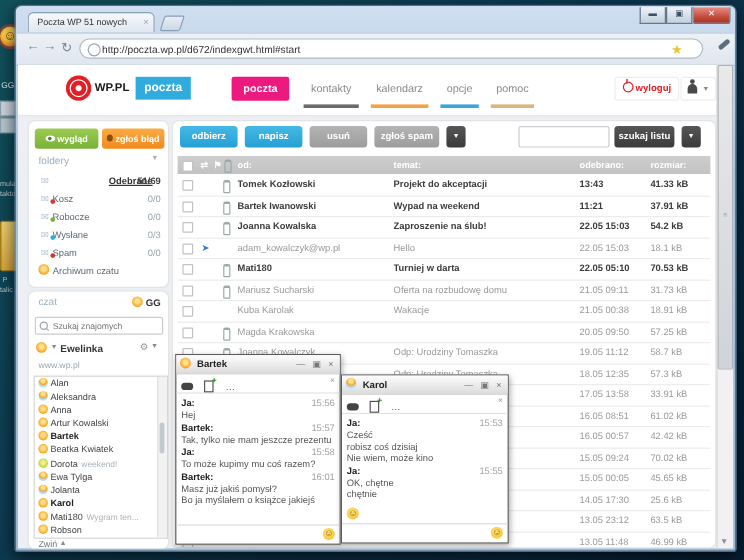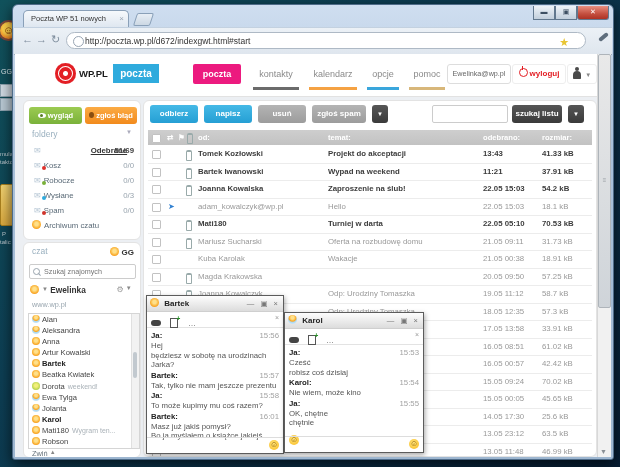--- a/index.html
+++ b/index.html
@@ -202,21 +202,20 @@
       <div class="abs navtab" style="left:292px;width:52px;">
         <span>kalendarz</span><span class="bar" style="background:#f5a243;"></span>
       </div>
       <div class="abs navtab" style="left:350px;width:36px;">
         <span>opcje</span><span class="bar" style="background:#3aa6dc;"></span>
       </div>
       <div class="abs navtab" style="left:392px;width:40px;">
         <span>pomoc</span><span class="bar" style="background:#d8b77a;"></span>
       </div>
 
-      <div class="abs acct-box">Ewelinka@wp.pl</div>
       <div class="abs logout-box">
         <span class="pwr"></span><span>wyloguj</span>
       </div>
       <div class="abs person-box">
         <span class="person"></span> <span class="caret">▼</span>
       </div>
     </div>
 
     <div class="abs panel p-folders">
       <div class="abs btn b-green"><span class="eye"></span><span>wygląd</span></div>
@@ -437,21 +436,20 @@
         <span class="dots">…</span>
         <span class="cw-tx">×</span>
       </div>
       <div class="msgs">
           <div class="msg">
             <div class="mhead">
               <b>Ja:</b>
               <span class="mtime">15:56</span>
             </div>
             <div class="mline">Hej</div>
-            <div class="mline">będziesz w sobotę na urodzinach Jarka?</div>
           </div>
           <div class="msg">
             <div class="mhead">
               <b>Bartek:</b>
               <span class="mtime">15:57</span>
             </div>
             <div class="mline">Tak, tylko nie mam jeszcze prezentu</div>
           </div>
           <div class="msg">
             <div class="mhead">
@@ -489,24 +487,20 @@
       <div class="msgs">
           <div class="msg">
             <div class="mhead">
               <b>Ja:</b>
               <span class="mtime">15:53</span>
             </div>
             <div class="mline">Cześć</div>
             <div class="mline">robisz coś dzisiaj</div>
           </div>
           <div class="msg">
-            <div class="mhead">
-              <b>Karol:</b>
-              <span class="mtime">15:54</span>
-            </div>
             <div class="mline">Nie wiem, może kino</div>
           </div>
           <div class="msg"><div class="mhead">
               <b>Ja:</b>
               <span class="mtime">15:55</span>
             </div><div class="mline">OK, chętne</div><div class="mline">chętnie</div><span class="emoji">☺</span></div>
         </div>
       <div class="cw-bottom">
         <span class="emoji cw-smile">☺</span>
       </div>

